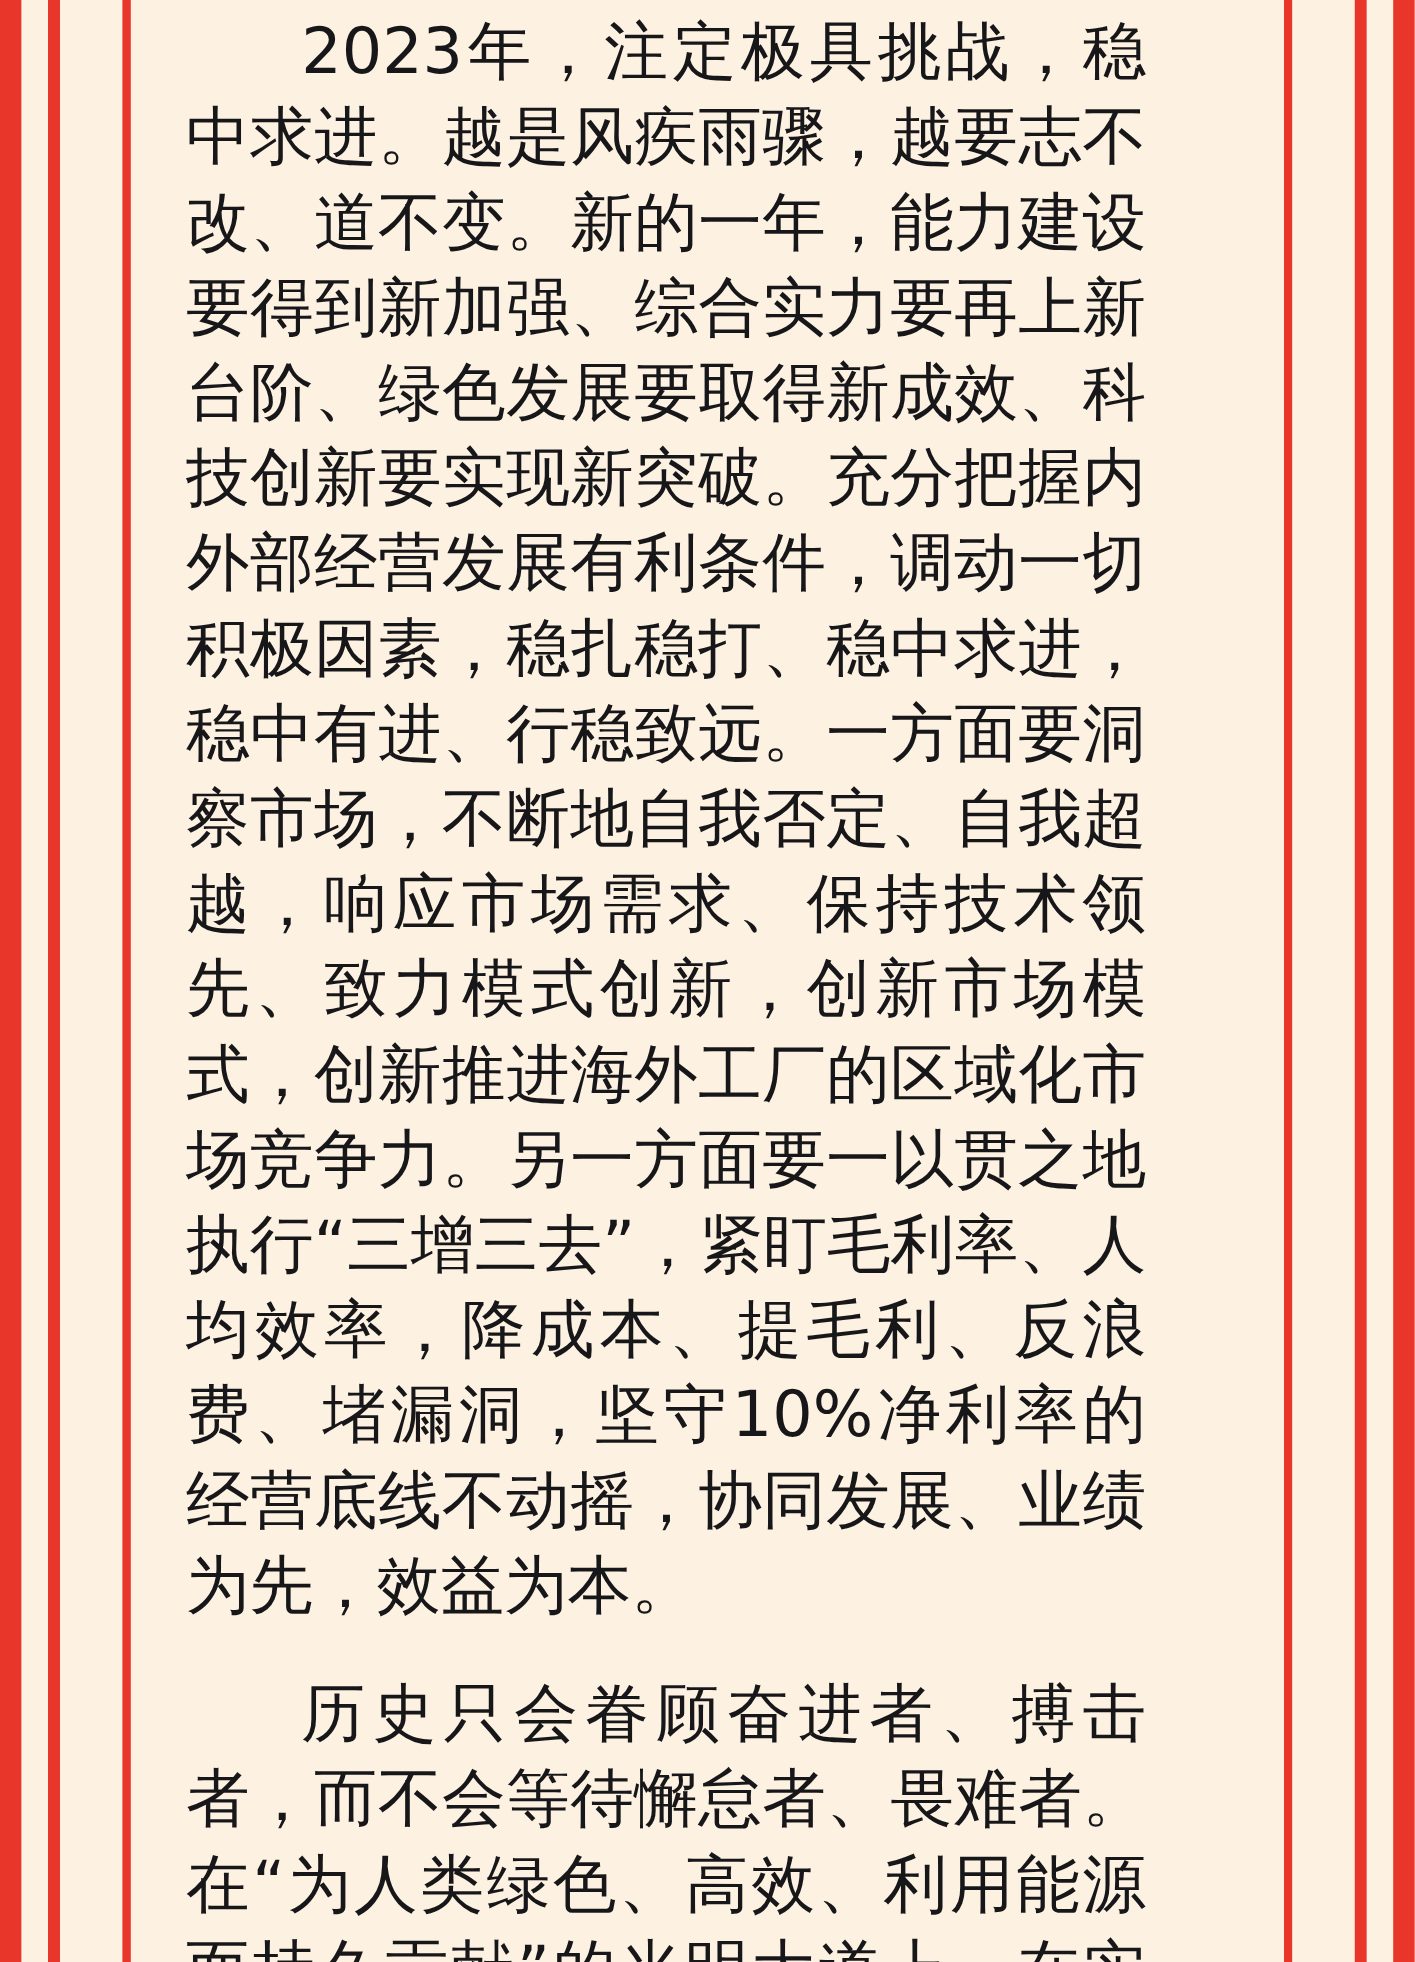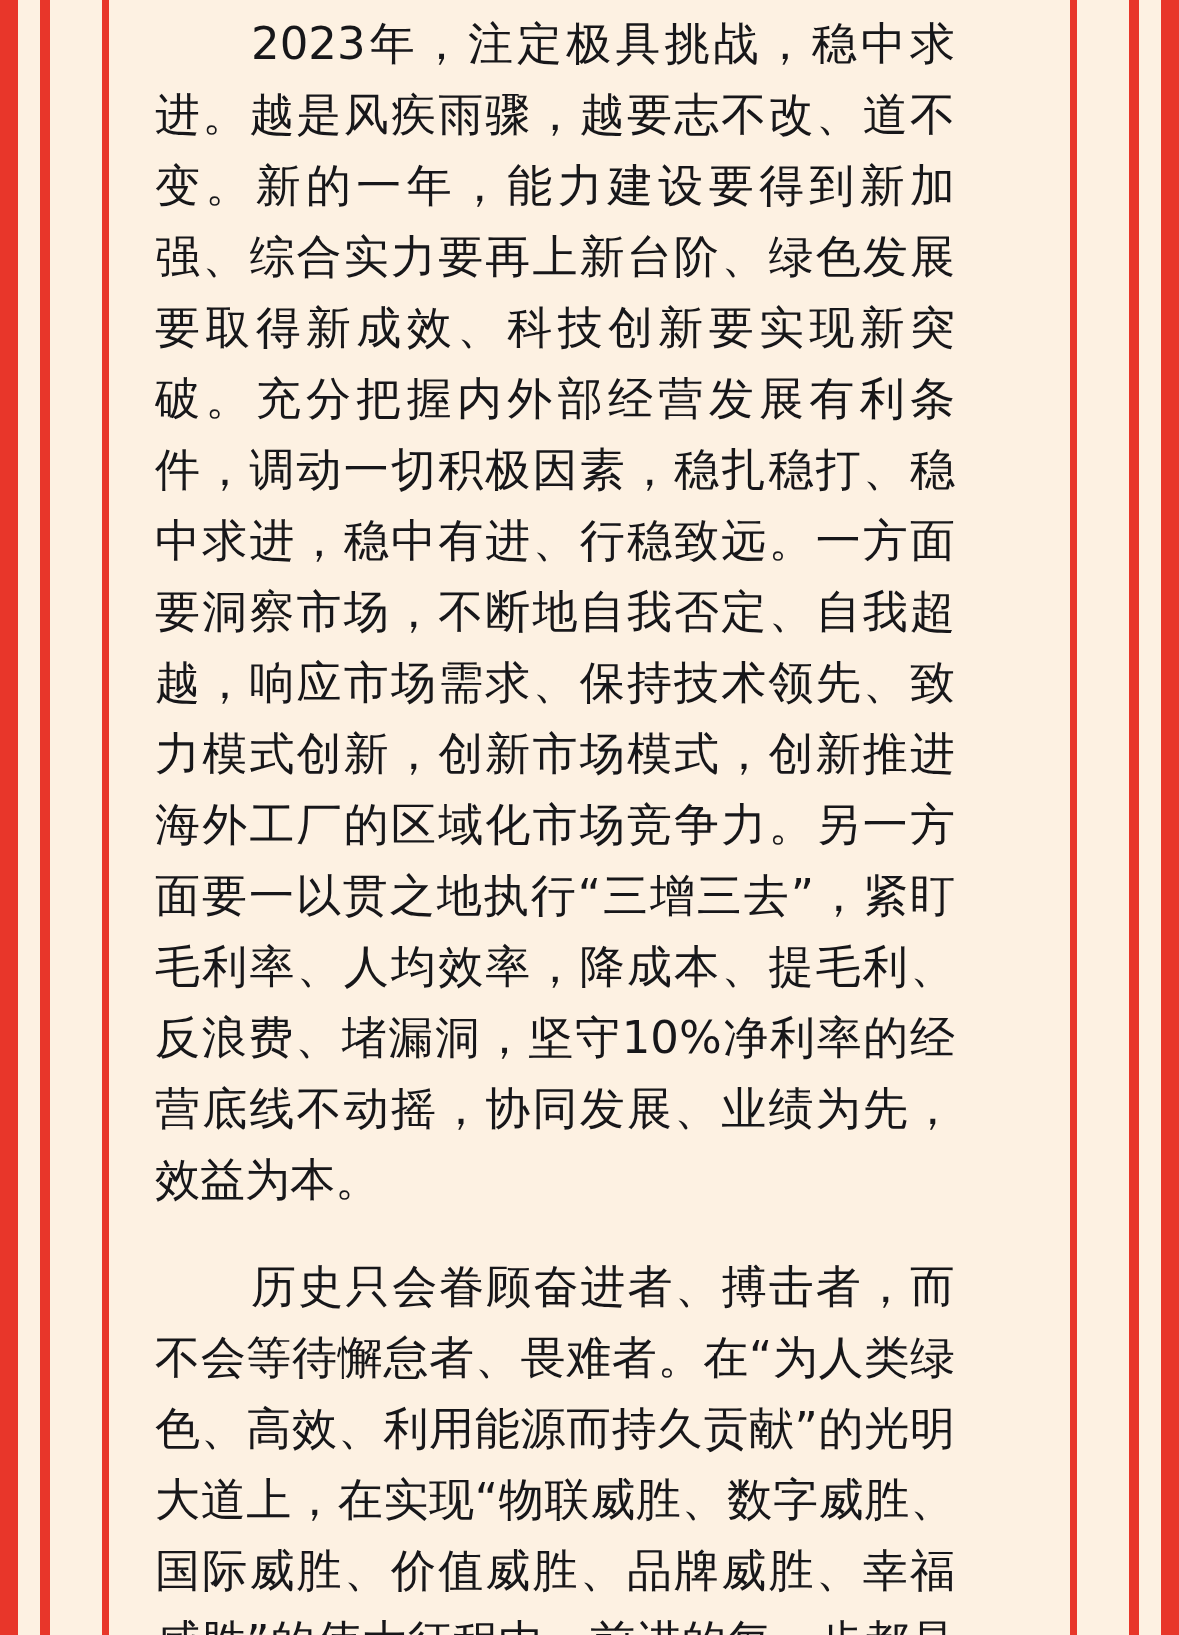--- a/index.html
+++ b/index.html
@@ -107,21 +107,21 @@
   .content {
     position: absolute;
     left: 155px;
     top: 8px;
     width: 800px;
     height: 1620px;
   }
   p.para {
     margin: 0 0 36px 0;
     font-family: "DejaVu Sans", "Liberation Sans", sans-serif;
-    font-size: 45px;
+    font-size: 53px;
     line-height: 71px;
     color: #17171a;
     text-align: justify;
     text-justify: inter-ideograph;
     text-indent: 96px;
     font-weight: 500;
     letter-spacing: 0px;
     word-break: break-all;
   }
 </style>

